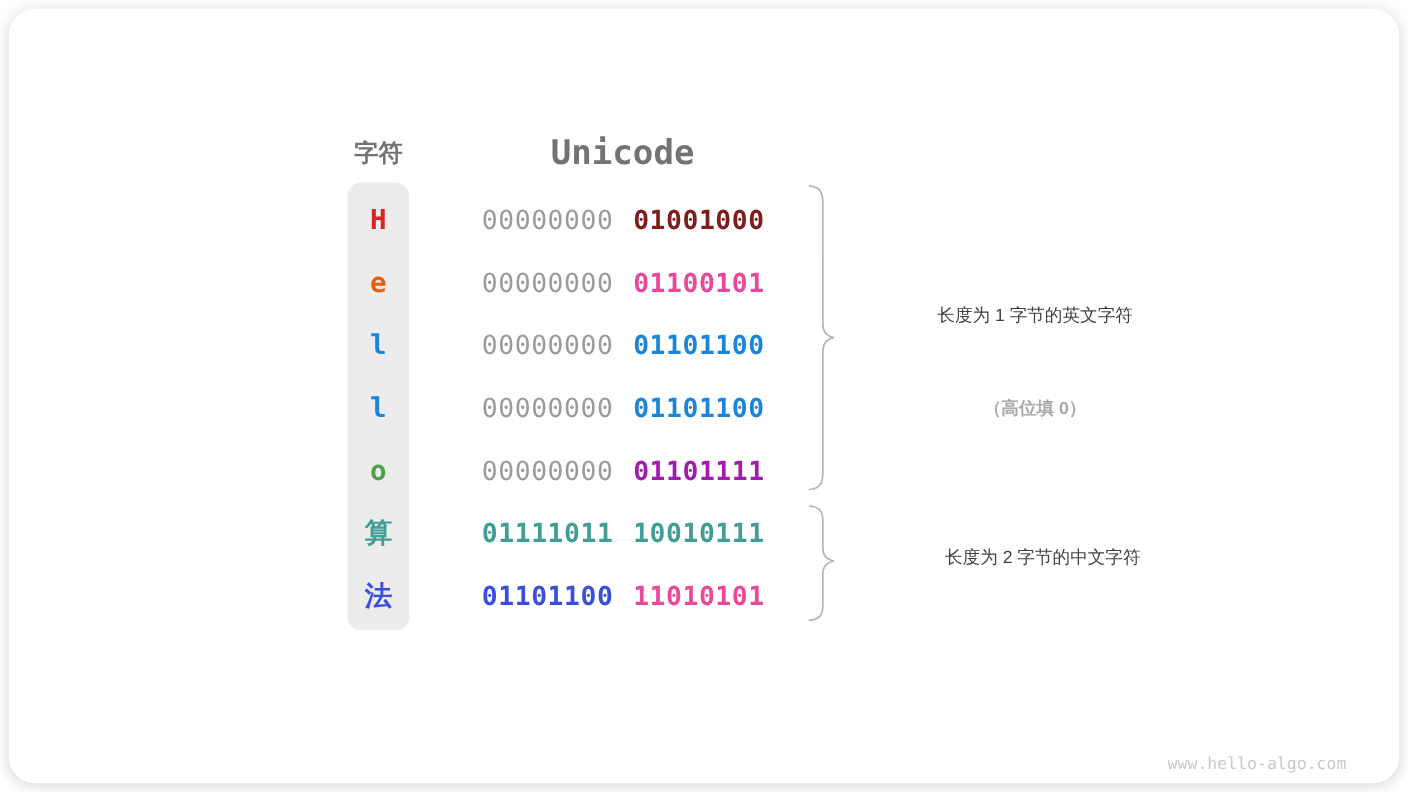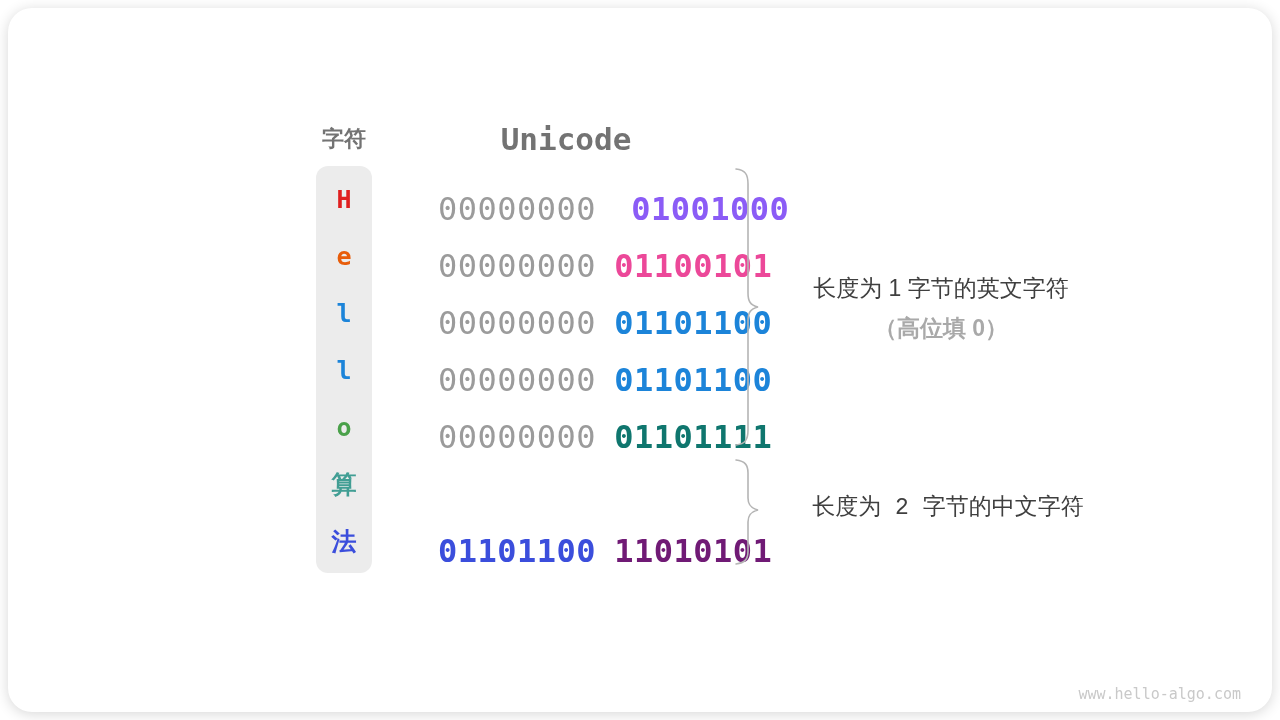--- a/index.html
+++ b/index.html
@@ -71,24 +71,24 @@
     font-family: "DejaVu Sans Mono", monospace;
     font-weight: bold;
     font-size: 25px;
   }
   .bytes {
     position: absolute;
     left: 430px;
     top: 0;
     height: 57px;
     display: flex;
-    align-items: flex-end;
+    align-items: center;
     gap: 18px;
     font-family: "DejaVu Sans Mono", monospace;
-    font-size: 32px;
+    font-size: 24px;
     letter-spacing: 0.5px;
   }
   .byte-high {
     color: #9b9b9b;
     font-weight: normal;
   }
   .byte-low {
     font-weight: bold;
   }
   .byte-high.styled {
@@ -96,33 +96,34 @@
   }
   .braces-svg {
     position: absolute;
     left: 0;
     top: 0;
     pointer-events: none;
   }
   .annotation {
     position: absolute;
     text-align: center;
-    font-size: 23px;
+    font-size: 16px;
     color: #3f3f3f;
     line-height: 40px;
   }
   .annotation .sub-line {
     color: #a9a9a9;
     font-weight: bold;
+    margin-top: 44px;
   }
   .annotation-1 { left: 758px; top: 260px; width: 350px; }
-  .annotation-2 { left: 758px; top: 480px; width: 364px; font-family: Liberation Mono, monospace; }
+  .annotation-2 { left: 758px; top: 480px; width: 364px; }
   .watermark {
     position: absolute;
-    right: 31px;
+    right: 48px;
     top: 677px;
     font-family: "DejaVu Sans Mono", monospace;
     font-size: 15px;
     color: #c9c9c9;
   }
 </style>
 </head>
 <body>
 
 <div class="canvas">
@@ -132,21 +133,21 @@
 
     <div class="col-header unicode">Unicode</div>
 
     <div class="char-col-bg"></div>
 
     <div id="rows-container">
         <div class="row" style="top: 163px;">
           <span class="cell-char" style="color: rgb(224, 31, 31);">H</span>
           <span class="bytes">
             <span class="byte-high">00000000</span>
-            <span class="byte-low" style="color: #8b5cf6; margin-left: 17px;">01001000</span>
+            <span class="byte-low" style="color: #7f1d1d;">01001000</span>
           </span>
         </div>
         <div class="row" style="top: 220px;">
           <span class="cell-char" style="color: rgb(232, 93, 10);">e</span>
           <span class="bytes">
             <span class="byte-high">00000000</span>
             <span class="byte-low" style="color: #ec4899;">01100101</span>
           </span>
         </div>
         <div class="row" style="top: 277px;">
@@ -160,31 +161,35 @@
           <span class="cell-char" style="color: rgb(28, 132, 217);">l</span>
           <span class="bytes">
             <span class="byte-high">00000000</span>
             <span class="byte-low" style="color: rgb(28, 132, 217);">01101100</span>
           </span>
         </div>
         <div class="row" style="top: 391px;">
           <span class="cell-char" style="color: rgb(74, 161, 74);">o</span>
           <span class="bytes">
             <span class="byte-high">00000000</span>
-            <span class="byte-low" style="color: #0f766e;">01101111</span>
+            <span class="byte-low" style="color: #a21caf;">01101111</span>
           </span>
         </div>
         <div class="row" style="top: 448px;">
           <span class="cell-char" style="color: rgb(65, 158, 148);">算</span>
+          <span class="bytes">
+            <span class="byte-high styled" style="color: rgb(65, 158, 148);">01111011</span>
+            <span class="byte-low" style="color: rgb(65, 158, 148);">10010111</span>
+          </span>
         </div>
         <div class="row" style="top: 505px;">
           <span class="cell-char" style="color: rgb(59, 78, 220);">法</span>
           <span class="bytes">
             <span class="byte-high styled" style="color: rgb(59, 78, 220);">01101100</span>
-            <span class="byte-low" style="color: #701a75;">11010101</span>
+            <span class="byte-low" style="color: #ec4899;">11010101</span>
           </span>
         </div>
       </div>
 
     <svg class="braces-svg" width="1280" height="720" viewBox="0 0 1280 720">
       <path d="M 728 161 C 737 162 740 166 740 176 L 740 285 C 740 293 742 297 750 299 C 742 301 740 305 740 313 L 740 422 C 740 432 737 436 728 437" fill="none" stroke="#b5b5b5" stroke-width="1.6" stroke-linecap="round"></path>
       <path d="M 728 452 C 737 453 740 457 740 465 L 740 490 C 740 496 742 500 750 502 C 742 504 740 508 740 514 L 740 543 C 740 551 737 555 728 556" fill="none" stroke="#b5b5b5" stroke-width="1.6" stroke-linecap="round"></path>
     </svg>
 
     <div class="annotation annotation-1">

